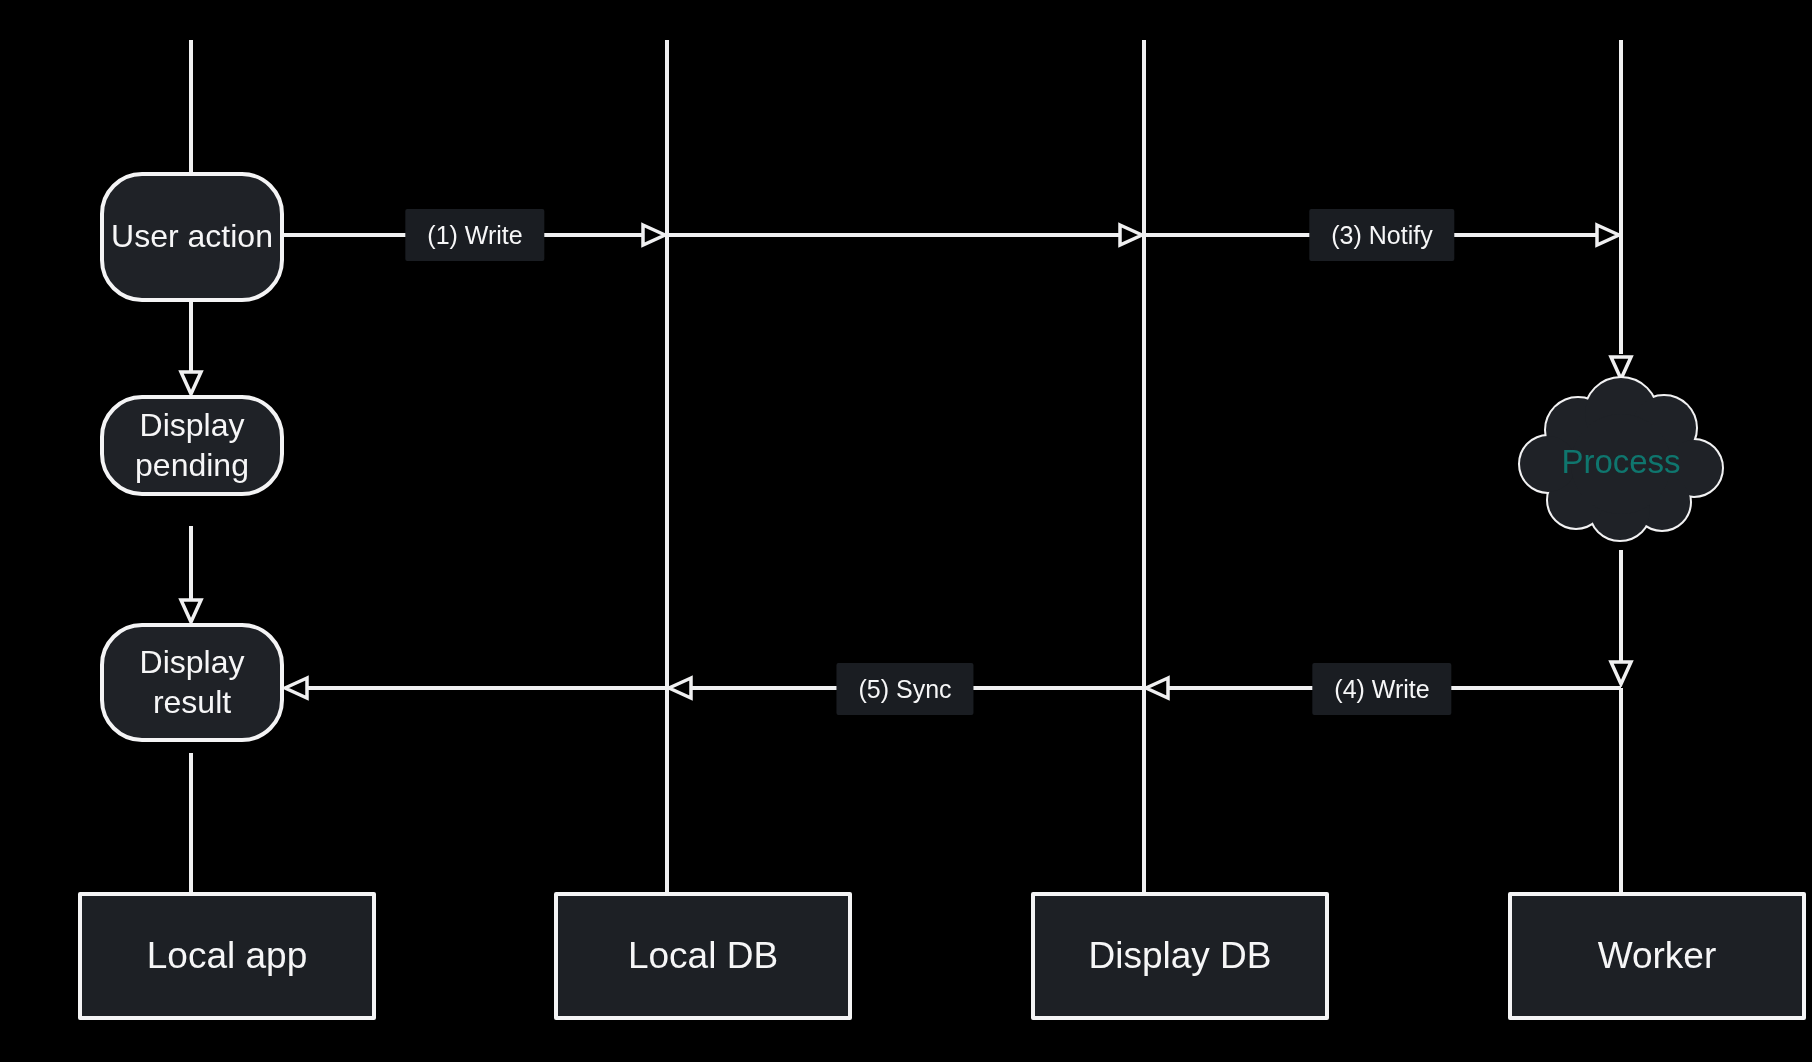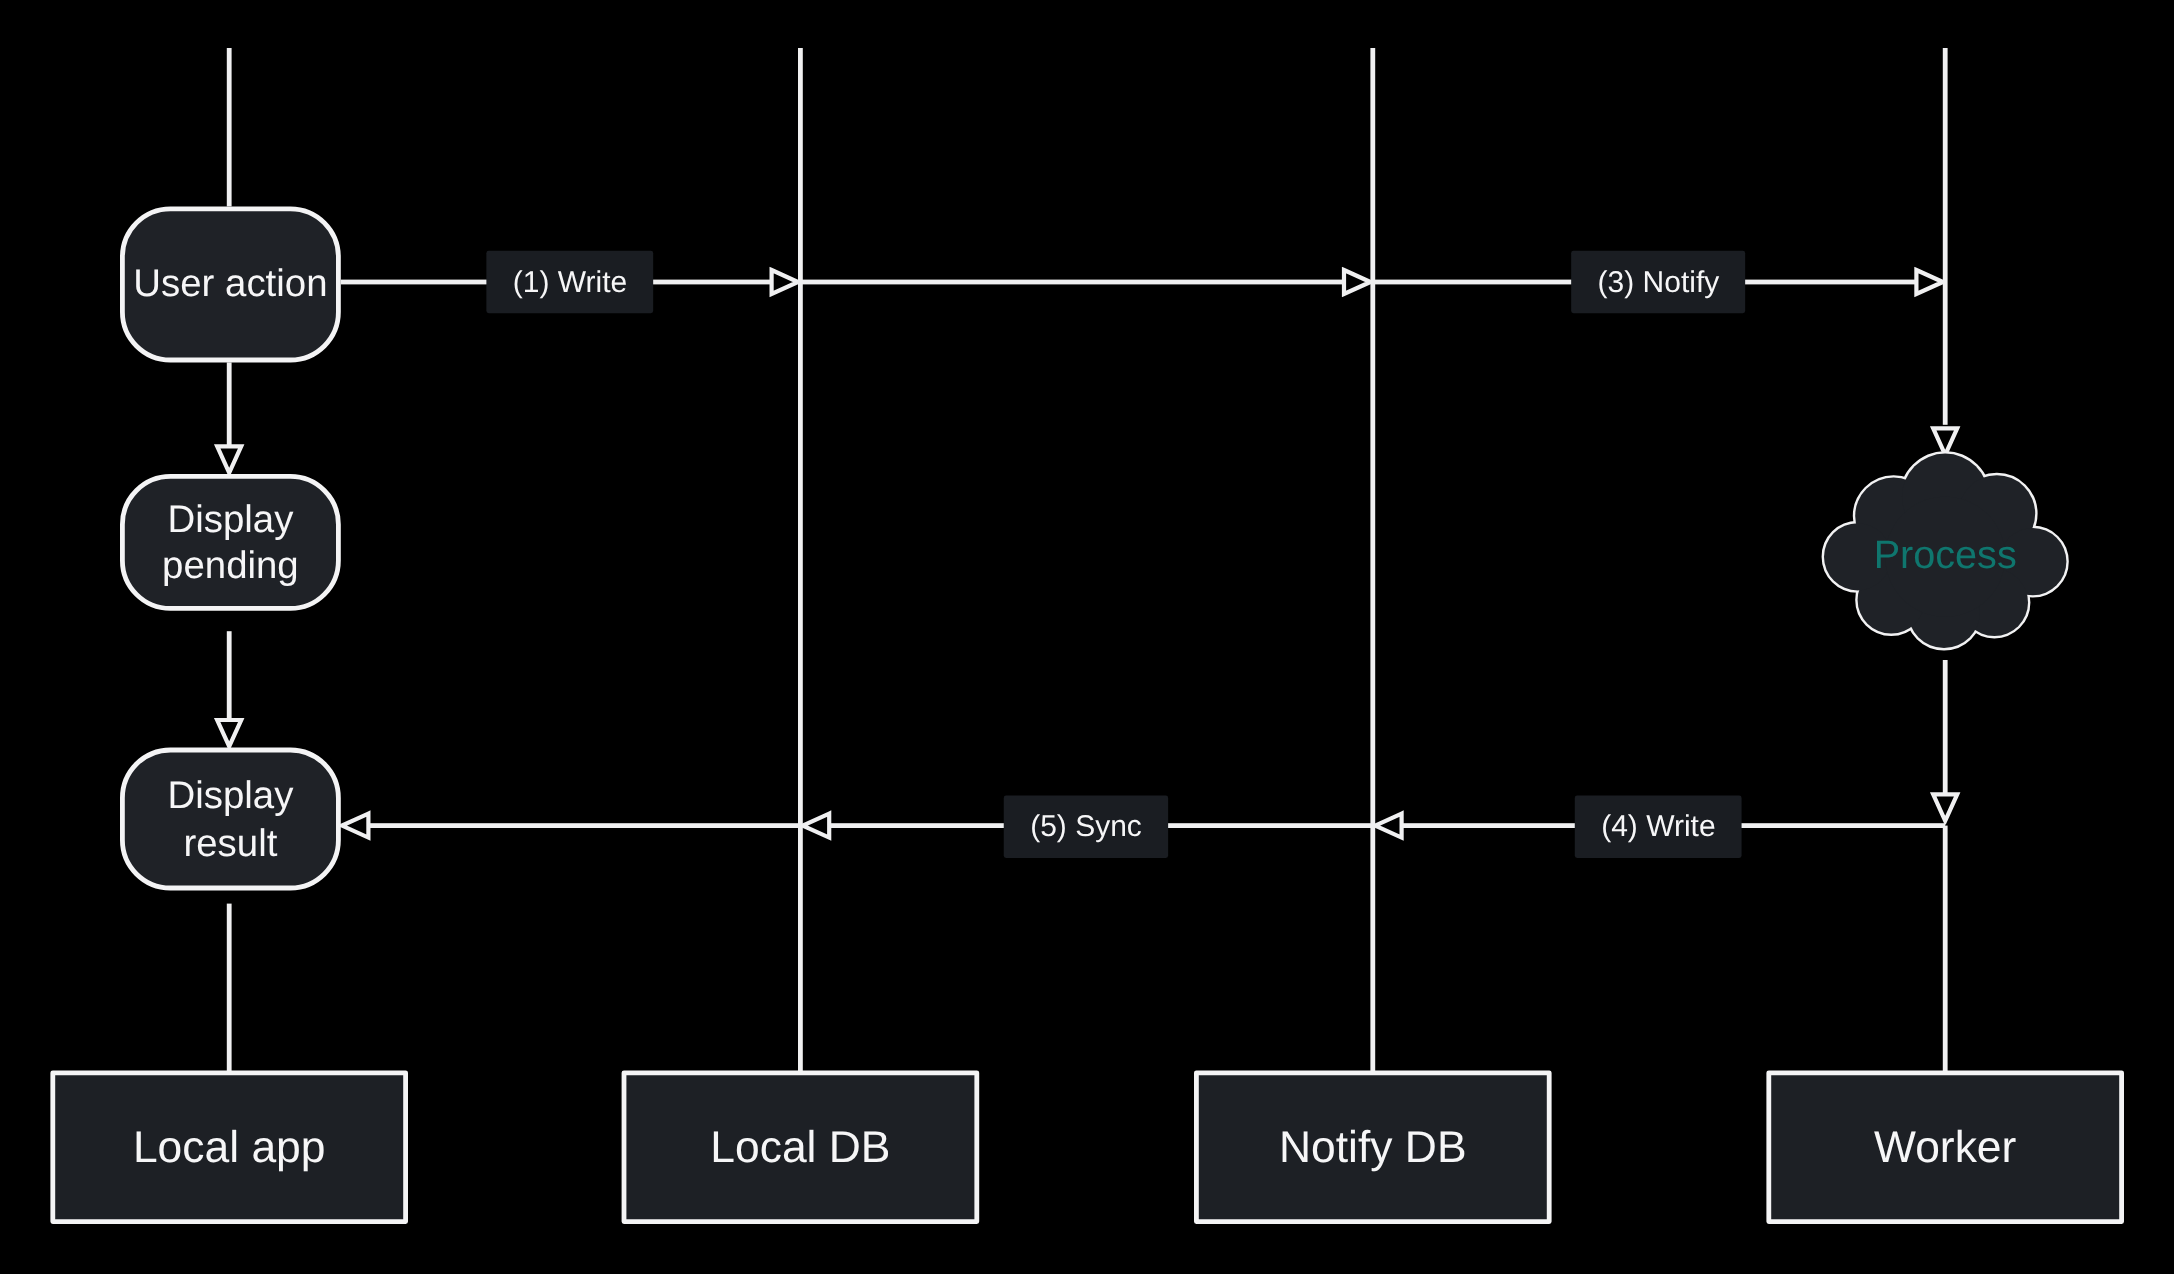--- a/index.html
+++ b/index.html
@@ -18,21 +18,21 @@
   }
   .msg{
     position:absolute;transform:translate(-50%,-50%);
     background:#1a1d22;color:#f6f6f7;font-size:25px;line-height:1.2;
     padding:11px 22px;white-space:nowrap;border-radius:2px;
   }
   .actor{
     position:absolute;width:298px;height:128px;box-sizing:border-box;
     background:#1d2025;border:4px solid #f4f4f5;border-radius:2px;
     display:flex;align-items:center;justify-content:center;
-    color:#f6f6f7;font-size:37px;
+    color:#f6f6f7;font-size:37px;margin-left:36px;
   }
   .ah{position:absolute;display:block;}
   .cloud-wrap{position:absolute;left:1510px;top:372px;width:222px;height:180px;}
   .cloud-label{
     position:absolute;left:1510px;top:372px;width:222px;height:180px;
     display:flex;align-items:center;justify-content:center;
     color:#0f766e;font-size:33px;pointer-events:none;
   }
 </style>
 </head>
@@ -90,21 +90,21 @@
   <svg class="ah" style="left:1608px;top:354px" width="26" height="28" viewBox="0 0 26 28">
     <polygon points="3,3 23,3 13,25" fill="#000" stroke="#f0f0f1" stroke-width="3.5"></polygon>
   </svg>
   <svg class="ah" style="left:1608px;top:659px" width="26" height="28" viewBox="0 0 26 28">
     <polygon points="3,3 23,3 13,25" fill="#000" stroke="#f0f0f1" stroke-width="3.5"></polygon>
   </svg>
 
   <div class="node" style="left:100px;top:172px;height:130px">
     <span>User action</span>
   </div>
-  <div class="node" style="left:100px;top:395px;height:114px">
+  <div class="node" style="left:100px;top:395px;height:101px">
     <span>Display pending</span>
   </div>
   <div class="node" style="left:100px;top:623px;height:119px">
     <span>Display result</span>
   </div>
 
   <svg class="cloud-wrap" viewBox="0 0 222 180">
     <g fill="#1f2227" stroke="#f2f2f3" stroke-width="4">
       <circle cx="68" cy="58" r="32"></circle>
       <circle cx="111" cy="42" r="36"></circle>
@@ -137,19 +137,19 @@
   <div class="msg" style="left:1382px;top:689px">(4) Write</div>
   <div class="msg" style="left:905px;top:689px">(5) Sync</div>
 
   <div class="actor" style="left:42px;top:892px">
     <span>Local app</span>
   </div>
   <div class="actor" style="left:518px;top:892px">
     <span>Local DB</span>
   </div>
   <div class="actor" style="left:995px;top:892px">
-    <span>Notify DB</span>
+    <span>Display DB</span>
   </div>
   <div class="actor" style="left:1472px;top:892px">
     <span>Worker</span>
   </div>
 
 </div>
 
 </body></html>

